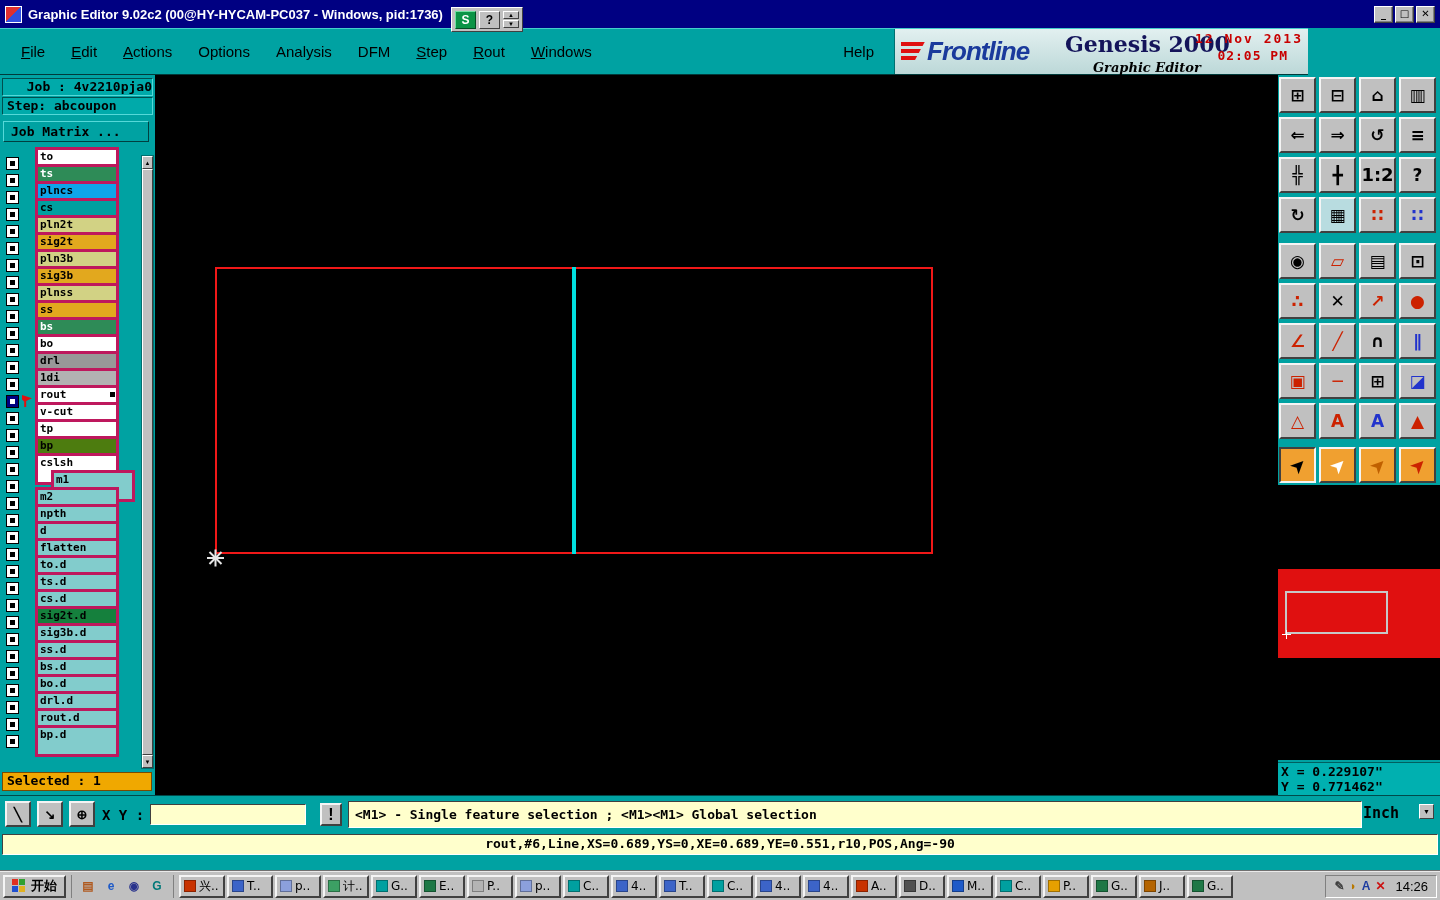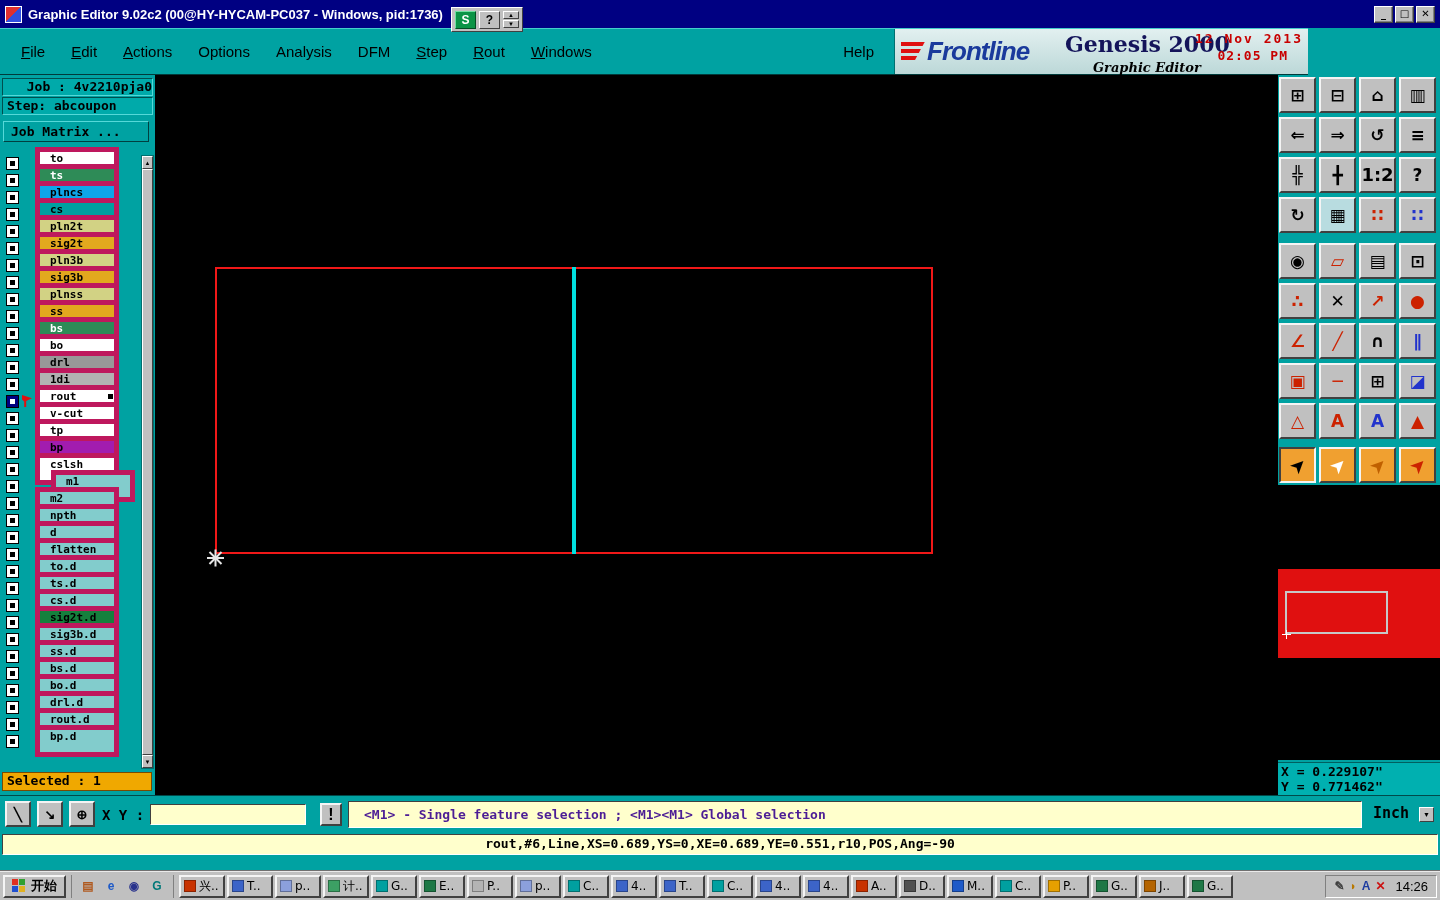--- a/index.html
+++ b/index.html
@@ -66,22 +66,22 @@
      font:bold 13px "DejaVu Sans Mono",monospace; padding-left:7px; }
   .layer-list { position:absolute; left:2px; top:80px; width:138px; }
   .layer-row { display:flex; align-items:center; height:16px; margin-bottom:1px; padding-left:4px; }
   .layer-chk { width:13px; height:13px; background:#fff; border:1px solid #000; flex:0 0 auto;
                display:flex; align-items:center; justify-content:center; }
   .chk-fill { width:5px; height:5px; background:#000; }
   .layer-chk.cur { background:#000080; } .layer-chk.cur .chk-fill { background:#fff; }
   .flag-slot { width:16px; flex:0 0 auto; display:flex; justify-content:center; }
   .work-flag { width:10px; height:12px; background:#e01010;
                clip-path:polygon(0 0,100% 28%,42% 50%,42% 100%,22% 100%,22% 55%,0 38%); }
-  .layer-name { width:84px; height:32px; border:5px solid #be185d; color:#000;
-                font:bold 11px "DejaVu Sans Mono",monospace; line-height:13px; padding-left:10px;
+  .layer-name { width:84px; height:32px; border:3px solid #be185d; color:#000;
+                font:bold 11px "DejaVu Sans Mono",monospace; line-height:13px; padding-left:2px;
                 white-space:nowrap; overflow:hidden; position:relative; }
   .work-mark { position:absolute; right:1px; top:4px; width:5px; height:5px; background:#000; }
   .layer-scrollbar { position:absolute; left:141px; top:80px; width:13px; height:614px;
                      background:#9fd4d4; border:1px solid #007070; }
   .sb-btn { position:absolute; left:0; width:11px; height:13px; background:#c0c0c0; font-size:6px;
             line-height:10px; text-align:center; border:1px solid; border-color:#fff #404040 #404040 #fff;}
   .sb-up { top:0; } .sb-down { bottom:0; }
   .sb-thumb { position:absolute; left:0; top:13px; width:11px; height:586px; background:#c0c0c0;
               border:1px solid; border-color:#fff #404040 #404040 #fff; }
   .selected-bar { position:absolute; left:2px; top:697px; width:150px; height:19px; background:#f0a800;
@@ -128,24 +128,24 @@
   .cmd-btn { width:26px; height:26px; background:#c0c0c0; border:2px solid;
              border-color:#f4f4f4 #404040 #404040 #f4f4f4; font-size:13px; font-weight:bold;
              display:flex; align-items:center; justify-content:center; }
   .xy-label { position:absolute; left:102px; top:11px; font:bold 14px "DejaVu Sans Mono",monospace; color:#000;}
   .xy-input { position:absolute; left:150px; top:8px; width:156px; height:21px; background:#ffffcc;
               border:1px solid; border-color:#404040 #ffffff #ffffff #404040;
               font:13px "DejaVu Sans Mono",monospace; padding:0 3px; }
   .alert-btn { position:absolute; left:320px; top:7px; width:22px; height:23px; background:#c0c0c0;
                border:2px solid; border-color:#f4f4f4 #404040 #404040 #f4f4f4; font-weight:bold; }
   .msg-box { position:absolute; left:348px; top:5px; width:1014px; height:27px; background:#ffffcc;
-             border:1px solid; border-color:#404040 #ffffff #ffffff #404040; color:#4c1d95;
-             font:bold 13px "DejaVu Sans Mono",monospace; line-height:25px; padding-left:15px;
+             border:1px solid; border-color:#404040 #ffffff #ffffff #404040; color:#000000;
+             font:bold 13px "DejaVu Sans Mono",monospace; line-height:25px; padding-left:6px;
              white-space:nowrap; overflow:hidden; }
-  .units { position:absolute; right:6px; top:8px; display:flex; align-items:flex-end; gap:10px; }
+  .units { position:absolute; right:6px; top:8px; display:flex; align-items:flex-start; gap:20px; }
   .units-label { font:bold 15px "DejaVu Sans Mono",monospace; color:#000; }
   .units-btn { width:15px; height:15px; background:#c0c0c0; border:1px solid;
                border-color:#ffffff #404040 #404040 #ffffff; font-size:7px; line-height:12px; }
 
   
   .featurebar { position:absolute; left:2px; top:834px; width:1436px; height:21px; background:#ffffcc;
                 border:1px solid; border-color:#404040 #ffffff #ffffff #404040; color:#000;
                 font:bold 13px "DejaVu Sans Mono",monospace; text-align:center; line-height:18px; }
 
   
@@ -348,21 +348,21 @@
             <span class="chk-fill"></span>
           </span>
           <span class="flag-slot"></span>
           <span class="layer-name" style="background: rgb(255, 255, 255); color: rgb(0, 0, 0);">tp</span>
         </div>
         <div class="layer-row">
           <span class="layer-chk">
             <span class="chk-fill"></span>
           </span>
           <span class="flag-slot"></span>
-          <span class="layer-name" style="background: #a21caf; color: rgb(0, 0, 0);">bp</span>
+          <span class="layer-name" style="background: #4d7c0f; color: rgb(0, 0, 0);">bp</span>
         </div>
         <div class="layer-row">
           <span class="layer-chk">
             <span class="chk-fill"></span>
           </span>
           <span class="flag-slot"></span>
           <span class="layer-name" style="background: rgb(255, 255, 255); color: rgb(0, 0, 0);">cslsh</span>
         </div>
         <div class="layer-row">
           <span class="layer-chk">

